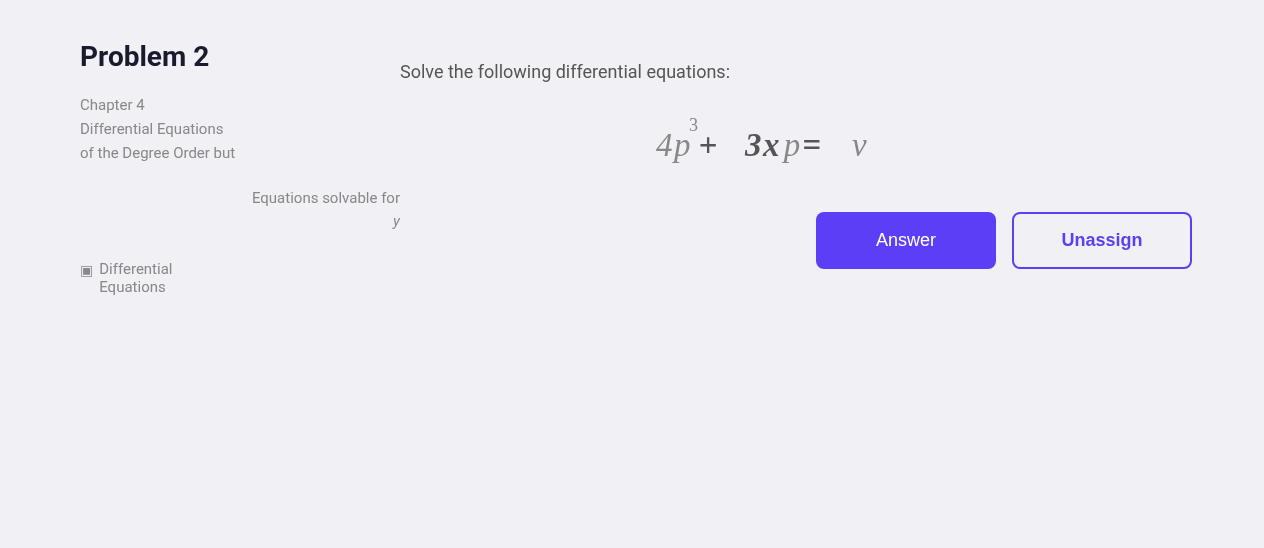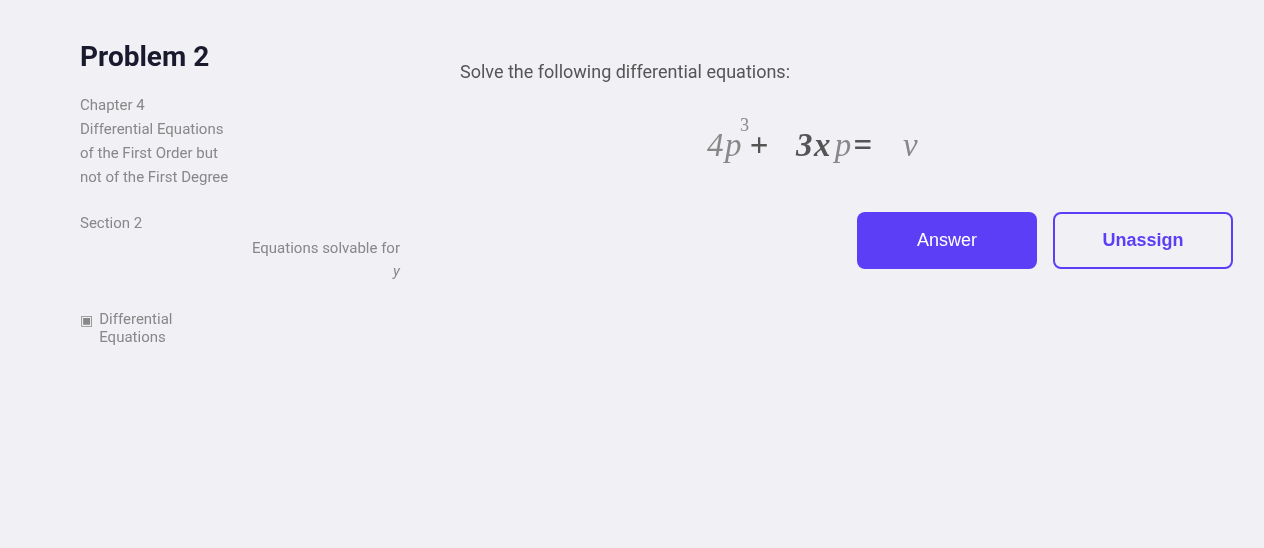--- a/index.html
+++ b/index.html
@@ -10,22 +10,21 @@
       min-height: 548px;
       width: 1264px;
       overflow: hidden;
     }
 
     .page-container {
       display: flex;
       flex-direction: row;
       width: 1264px;
       min-height: 548px;
-      padding: 40px 31px 40px 80px;
-      gap: 60px;
+      padding: 40px 72px 40px 80px;
       background-color: #f0f0f5;
     }
 
     .left-panel {
       flex: 0 0 320px;
       display: flex;
       flex-direction: column;
       gap: 0;
     }
 
@@ -152,26 +151,24 @@
 
 <div class="page-container">
 
   <div class="left-panel">
 
     <h1 class="problem-title">Problem 2</h1>
 
     <div class="chapter-info">
       <div>Chapter 4</div>
       <div>Differential Equations</div>
-      <div>of the First Order but</div>
-      <div>not of the First Degree</div>
+      <div>of the Degree Order but</div>
     </div>
 
     <div class="section-info">
-      <div class="section-title">Section 2</div>
       <div class="section-subtitle">
         <span>Equations solvable for</span>
         <span class="section-subtitle-italic">y</span>
       </div>
     </div>
 
     <div class="book-link">
       <span class="book-icon">▣</span>
       <div>
         <div>Differential</div>

